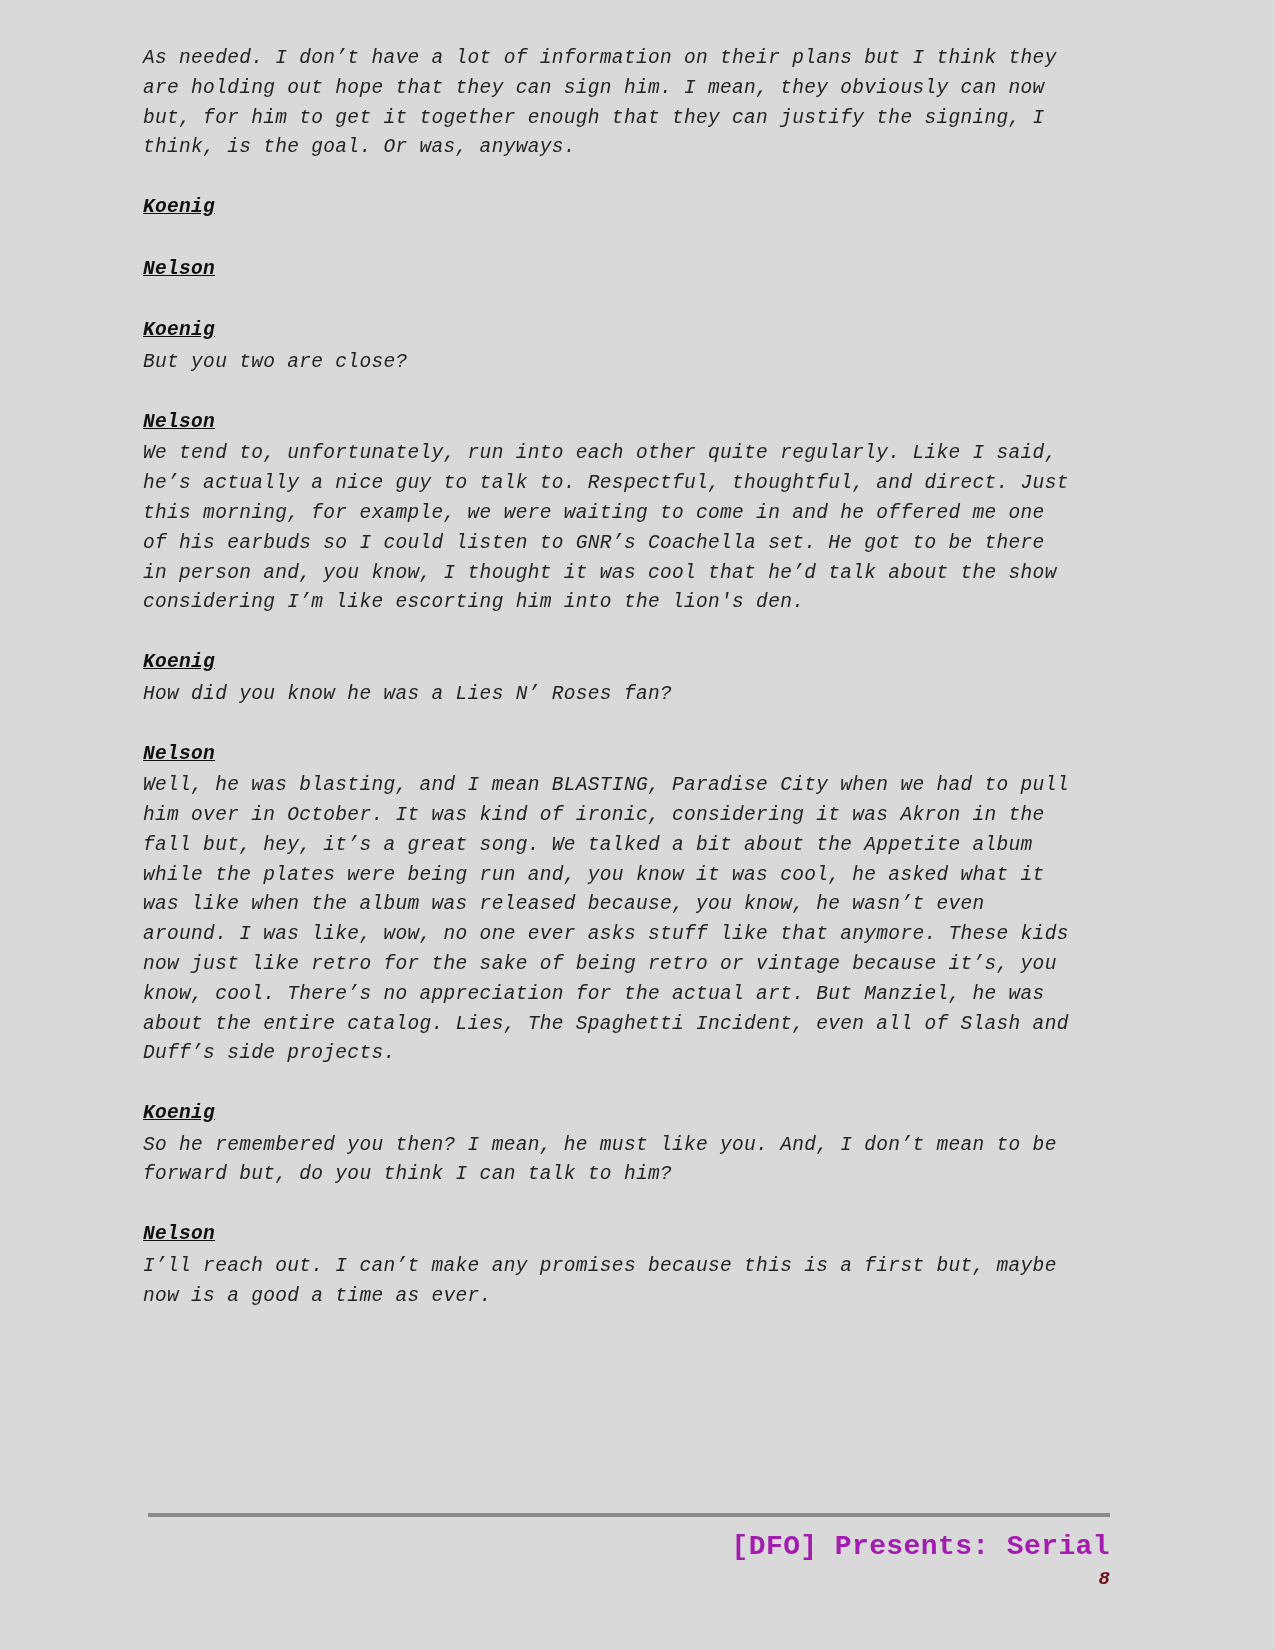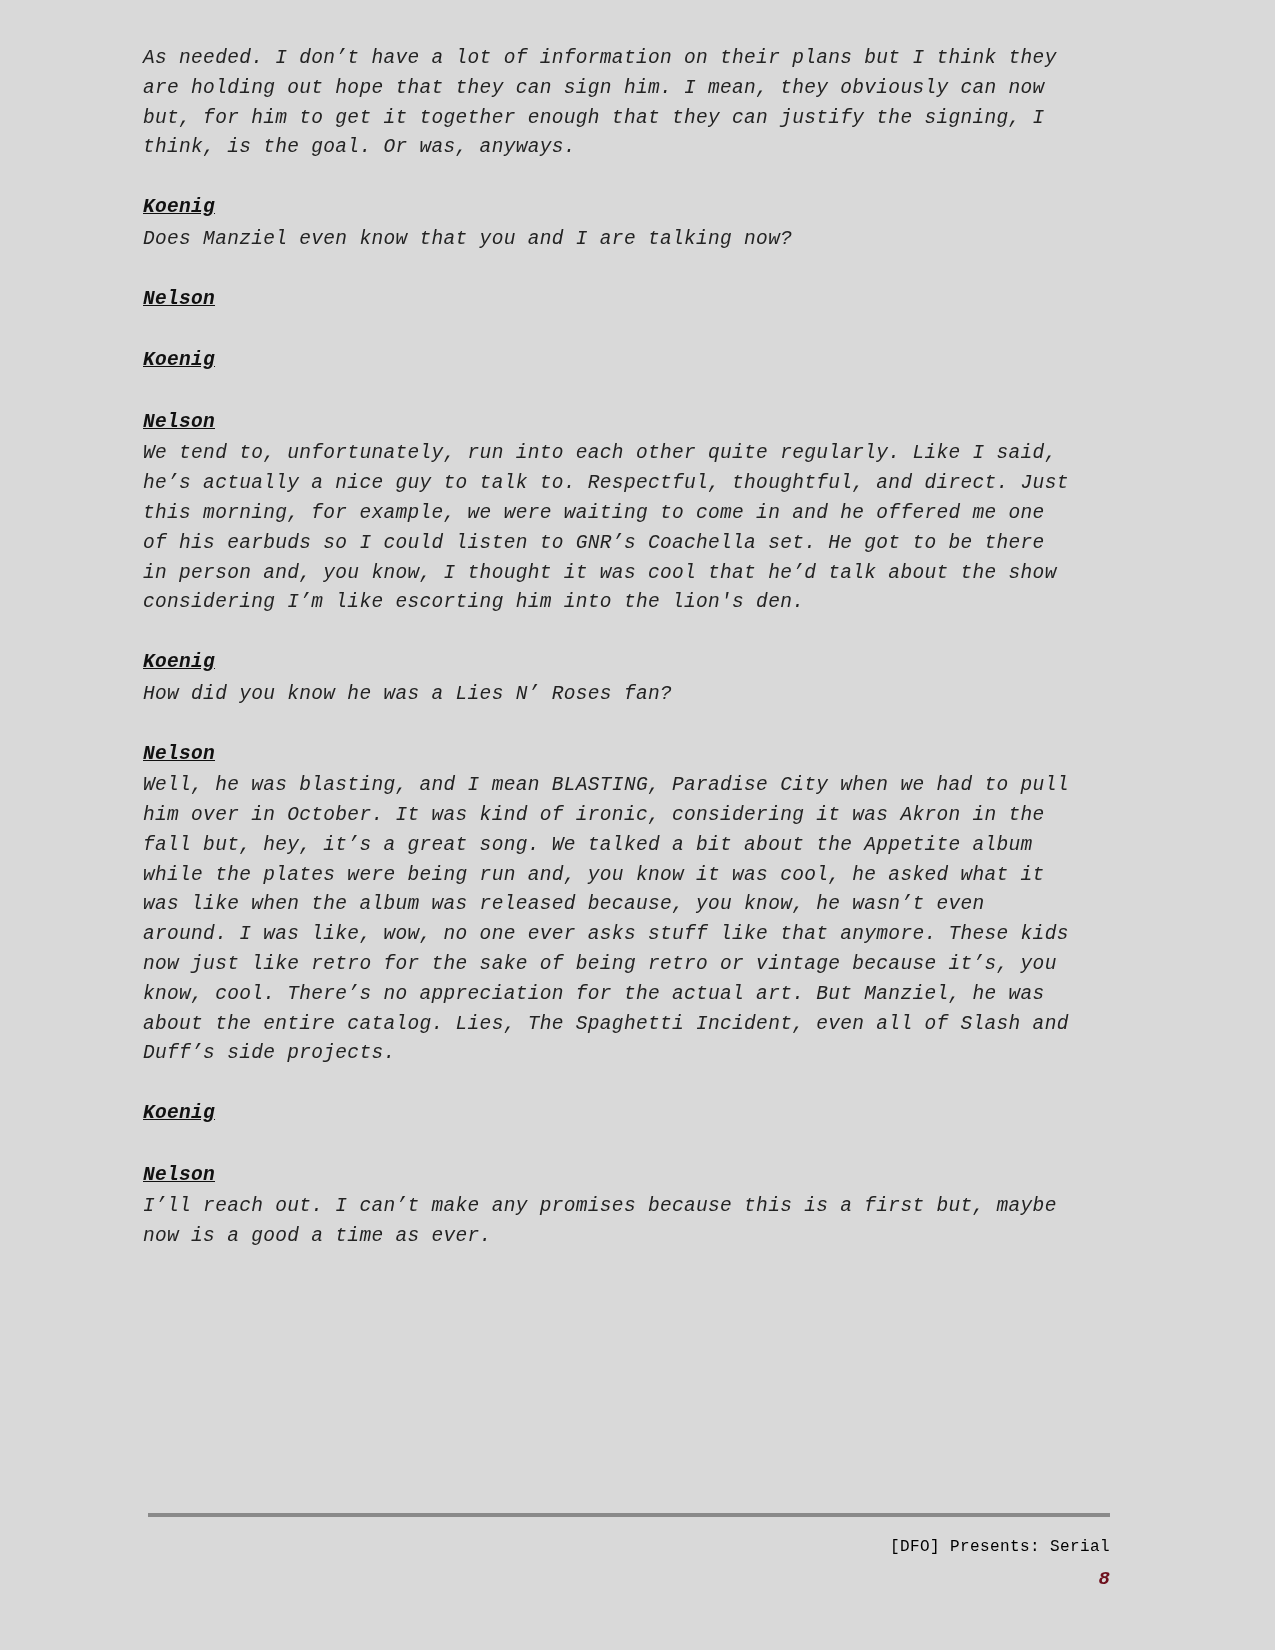--- a/index.html
+++ b/index.html
@@ -61,52 +61,52 @@
     border: 0;
   }
   .footer {
     position: absolute;
     left: 143px;
     top: 1532px;
     width: 967px;
     text-align: right;
   }
   .footer-title {
-    font-size: 16px;
+    font-size: 28px;
     line-height: 30px;
-    font-weight: normal;
+    font-weight: bold;
     letter-spacing: 0.4px;
-    color: #000000;
+    color: #a21caf;
     white-space: pre;
   }
   .footer-page {
     font-size: 19px;
     line-height: 30px;
     font-weight: bold;
     font-style: italic;
     color: #6e101d;
     margin-top: 2px;
   }
 </style>
 </head>
 <body>
 
 <div id="page">
 
   <div class="transcript" id="transcript">
       <div class="block lead">
         <p class="para">As needed. I don’t have a lot of information on their plans but I think they are holding out hope that they can sign him. I mean, they obviously can now but, for him to get it together enough that they can justify the signing, I think, is the goal. Or was, anyways.</p>
       </div>
-      <div class="block"><div class="speaker">Koenig</div><p class="para">Does Manziel even know that you and I are talking now?</p></div>
+      <div class="block"><div class="speaker">Koenig</div></div>
       <div class="block"><div class="speaker">Nelson</div></div>
-      <div class="block"><div class="speaker">Koenig</div></div>
+      <div class="block"><div class="speaker">Koenig</div><p class="para">But you two are close?</p></div>
       <div class="block"><div class="speaker">Nelson</div><p class="para">We tend to, unfortunately, run into each other quite regularly. Like I said, he’s actually a nice guy to talk to. Respectful, thoughtful, and direct. Just this morning, for example, we were waiting to come in and he offered me one of his earbuds so I could listen to GNR’s Coachella set. He got to be there in person and, you know, I thought it was cool that he’d talk about the show considering I’m like escorting him into the lion's den.</p></div>
       <div class="block"><div class="speaker">Koenig</div><p class="para">How did you know he was a Lies N’ Roses fan?</p></div>
       <div class="block"><div class="speaker">Nelson</div><p class="para">Well, he was blasting, and I mean BLASTING, Paradise City when we had to pull him over in October. It was kind of ironic, considering it was Akron in the fall but, hey, it’s a great song. We talked a bit about the Appetite album while the plates were being run and, you know it was cool, he asked what it was like when the album was released because, you know, he wasn’t even around. I was like, wow, no one ever asks stuff like that anymore. These kids now just like retro for the sake of being retro or vintage because it’s, you know, cool. There’s no appreciation for the actual art. But Manziel, he was about the entire catalog. Lies, The Spaghetti Incident, even all of Slash and Duff’s side projects.</p></div>
-      <div class="block"><div class="speaker">Koenig</div></div>
+      <div class="block"><div class="speaker">Koenig</div><p class="para">So he remembered you then? I mean, he must like you. And, I don’t mean to be forward but, do you think I can talk to him?</p></div>
       <div class="block"><div class="speaker">Nelson</div><p class="para">I’ll reach out. I can’t make any promises because this is a first but, maybe now is a good a time as ever.</p></div>
     </div>
 
   <hr class="rule">
 
   <div class="footer">
     <div class="footer-title">[DFO] Presents: Serial</div>
     <div class="footer-page">8</div>
   </div>
 

